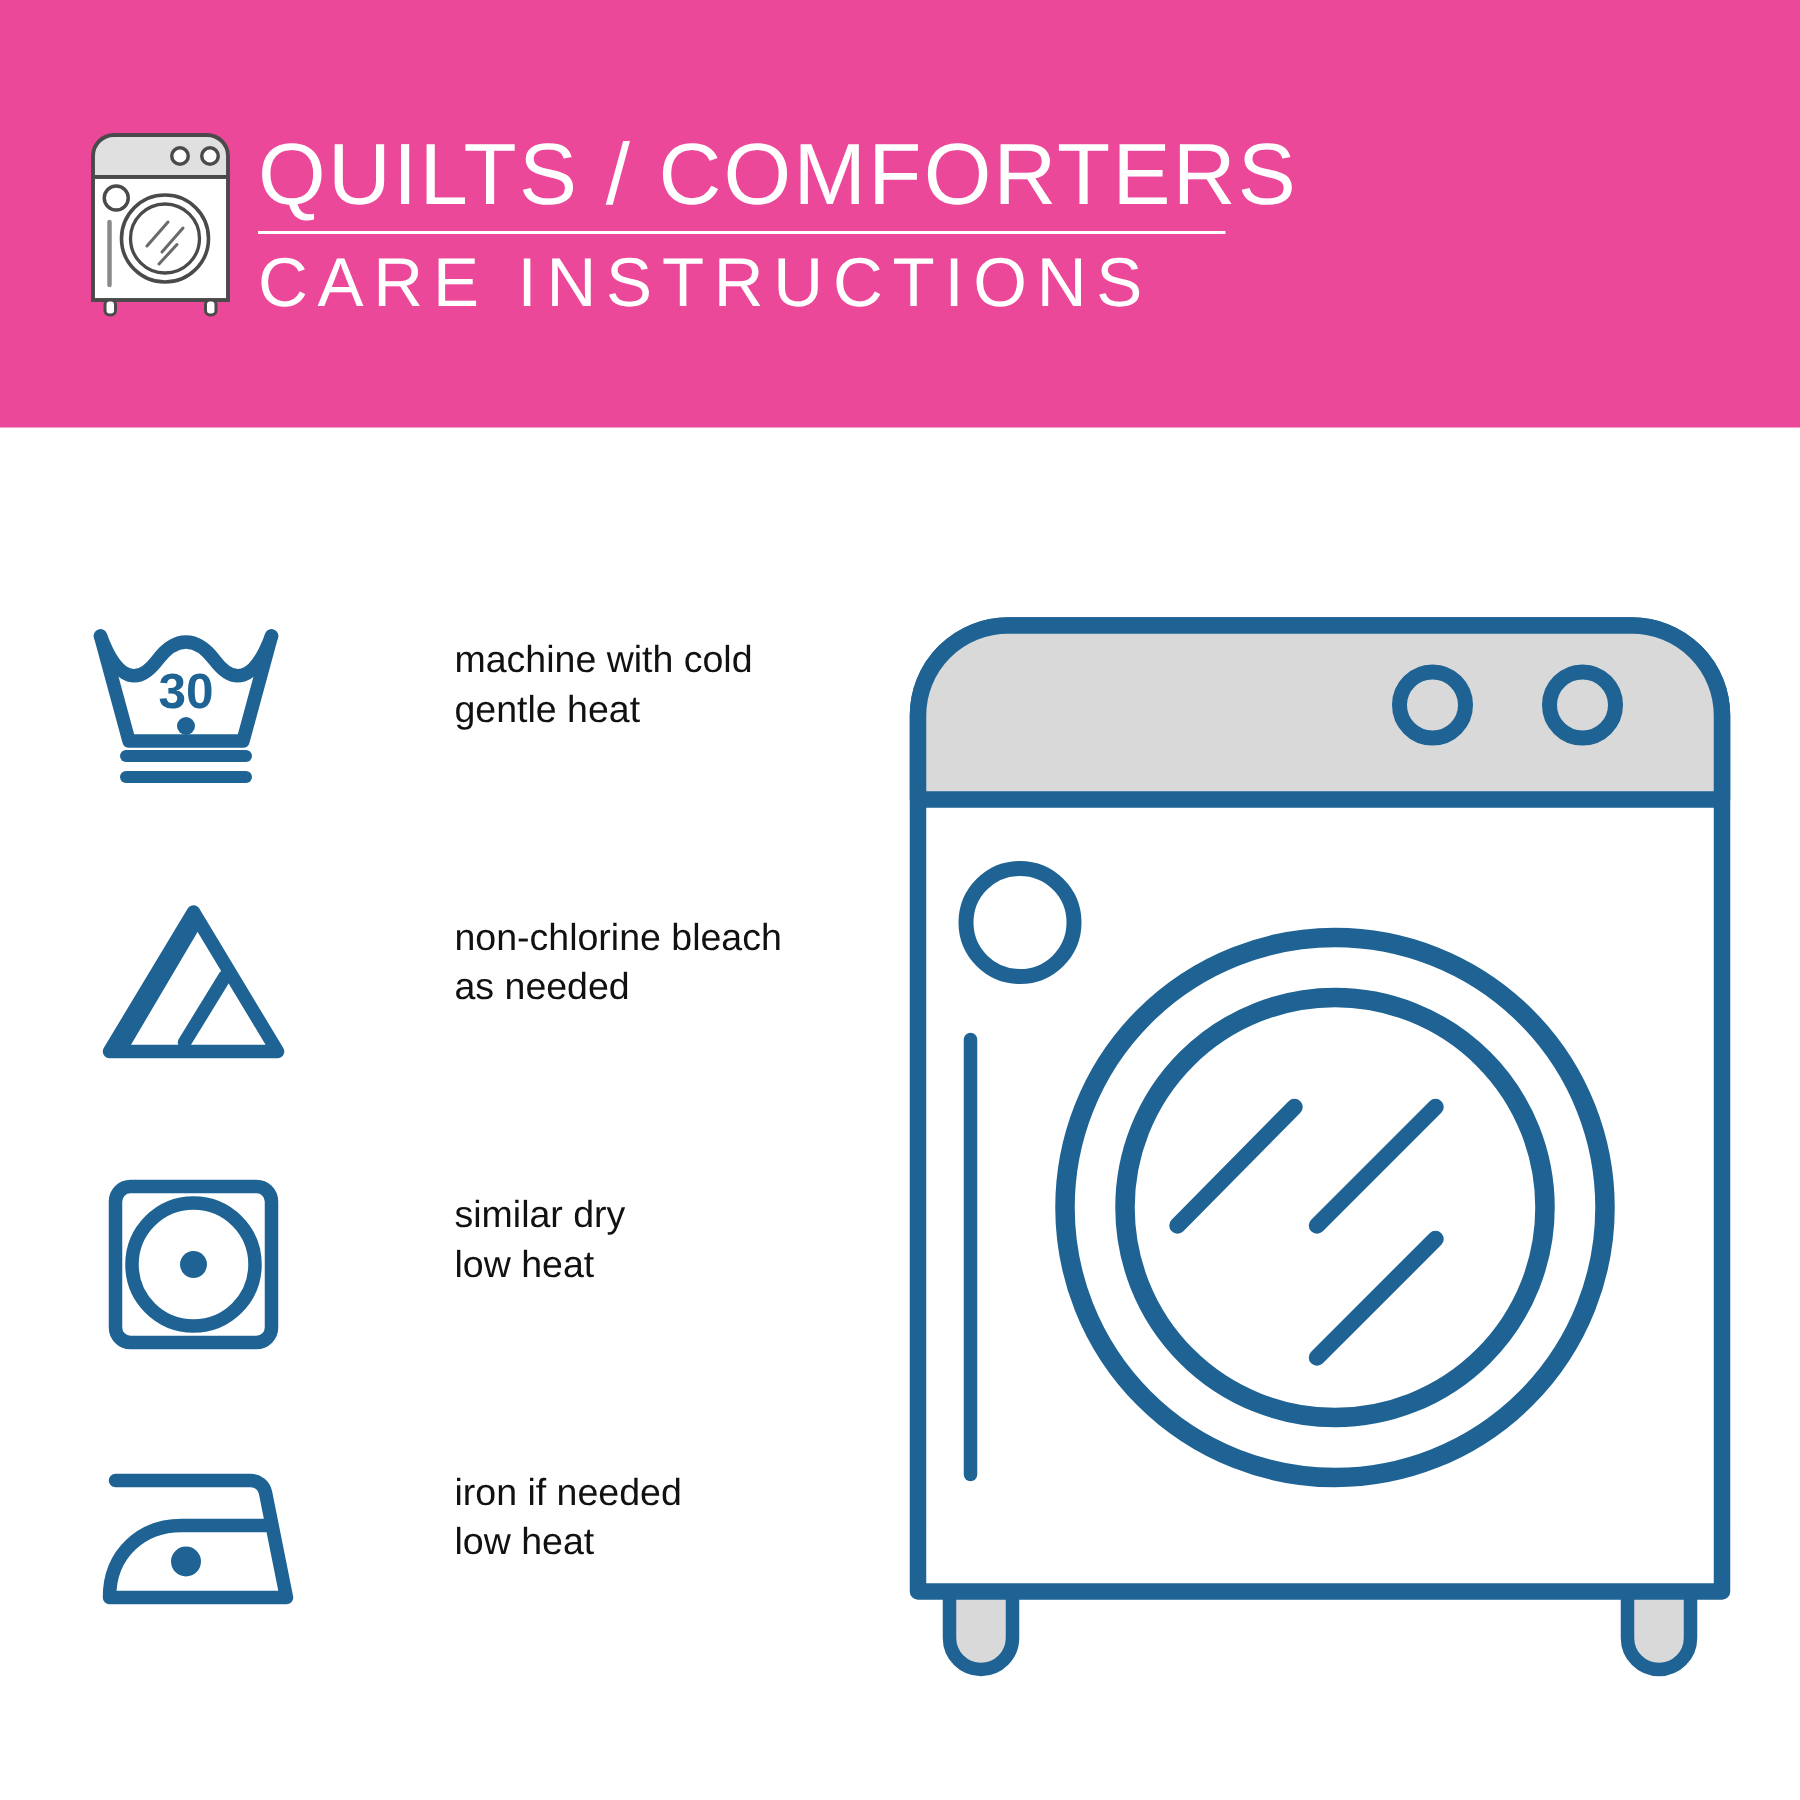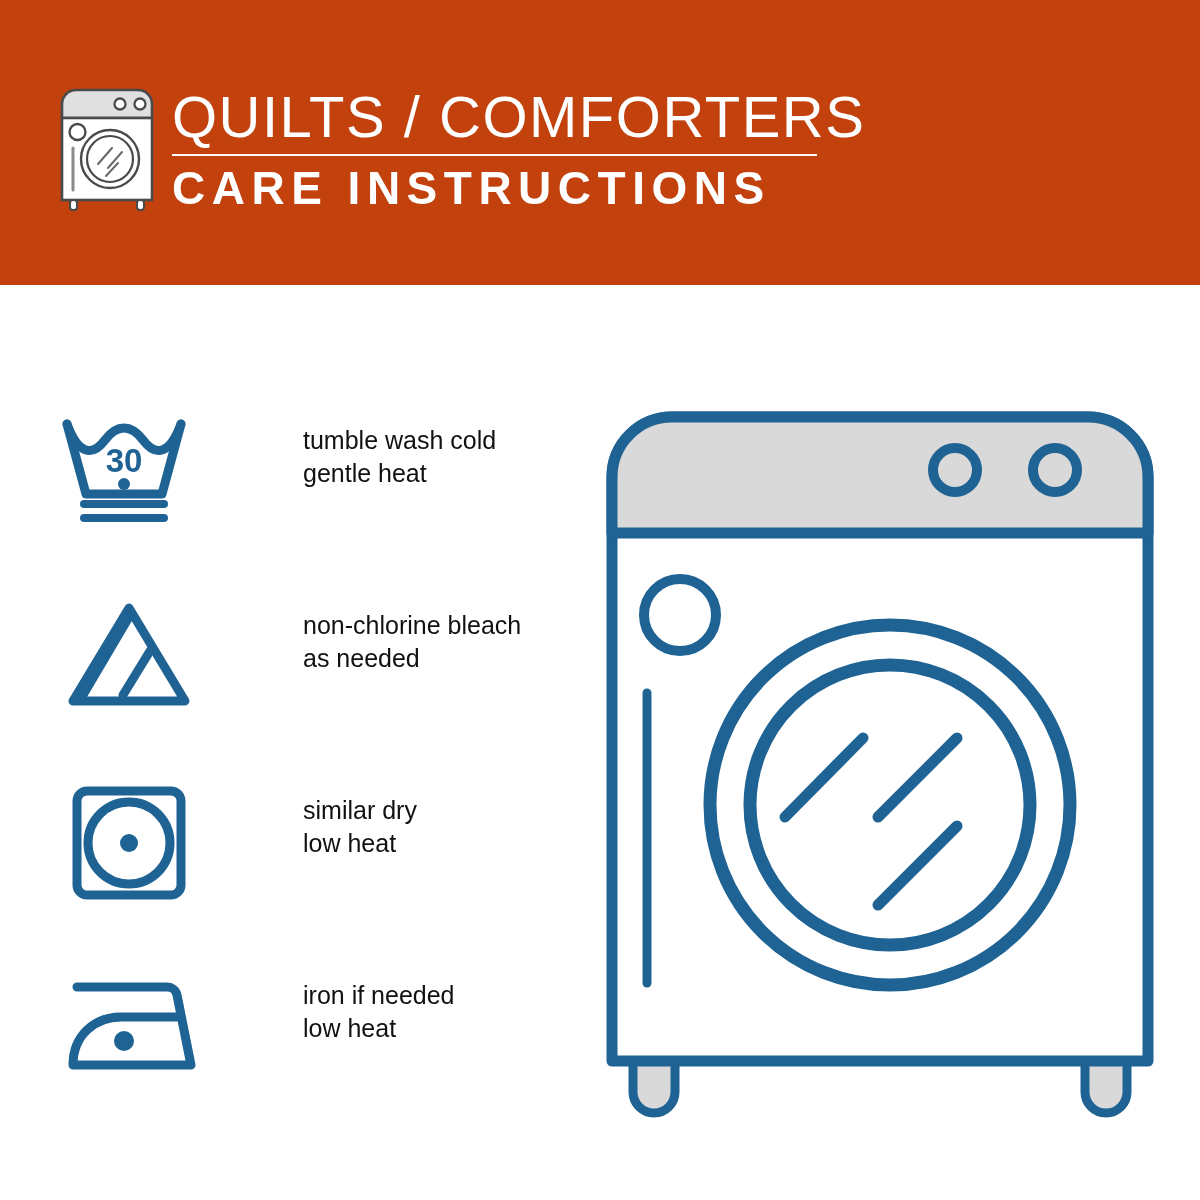--- a/index.html
+++ b/index.html
@@ -6,21 +6,21 @@
   body{
     width:1200px;height:1200px;
     background:#ffffff;
     font-family:"Liberation Sans", sans-serif;
     overflow:hidden;
     position:relative;
   }
   
   .header{
     position:absolute;left:0;top:0;width:1200px;height:285px;
-    background:#c2410c;
+    background:#ec4899;
   }
   .header-logo{
     position:absolute;left:52px;top:82px;width:110px;height:130px;
   }
   .header-text{
     position:absolute;left:172px;top:86px;width:650px;
   }
   .title-line1{
     color:#ffffff;
     font-size:58px;
@@ -30,21 +30,21 @@
     white-space:nowrap;
     font-family:"Liberation Sans", sans-serif;
   }
   .title-divider{
     width:645px;height:2px;background:#ffffff;margin:6px 0 6px 0;
   }
   .title-line2{
     color:#ffffff;
     font-size:46px;
     line-height:52px;
-    font-weight:bold;
+    font-weight:normal;
     letter-spacing:6.5px;
     white-space:nowrap;
   }
   
   .care-list{
     position:absolute;left:50px;top:410px;width:520px;
   }
   .care-row{
     position:relative;
     height:185px;
@@ -116,21 +116,21 @@
 
         <text x="69" y="62" font-family="'Liberation Sans', sans-serif" font-size="33" font-weight="bold" fill="#1e6393" text-anchor="middle">30</text>
 
         <circle cx="69" cy="74" r="6" fill="#1e6393"></circle>
 
         <rect x="25" y="90" width="88" height="8" rx="4" fill="#1e6393"></rect>
         <rect x="25" y="104" width="88" height="8" rx="4" fill="#1e6393"></rect>
       </svg>
     </div>
     <div class="care-text">
-      <div>tumble wash cold</div>
+      <div>machine with cold</div>
       <div>gentle heat</div>
     </div>
   </div>
 
   <div class="care-row">
     <div class="care-icon">
       <svg width="150" height="120" viewBox="0 0 150 120">
         <path d="M74 13 L 130 106 L 18 106 Z" fill="none" stroke="#1e6393" stroke-width="9" stroke-linejoin="round" stroke-linecap="round"></path>
         <line x1="74" y1="22" x2="28" y2="100" stroke="#1e6393" stroke-width="9" stroke-linecap="round"></line>
         <line x1="95" y1="56" x2="68" y2="100" stroke="#1e6393" stroke-width="9" stroke-linecap="round"></line>

